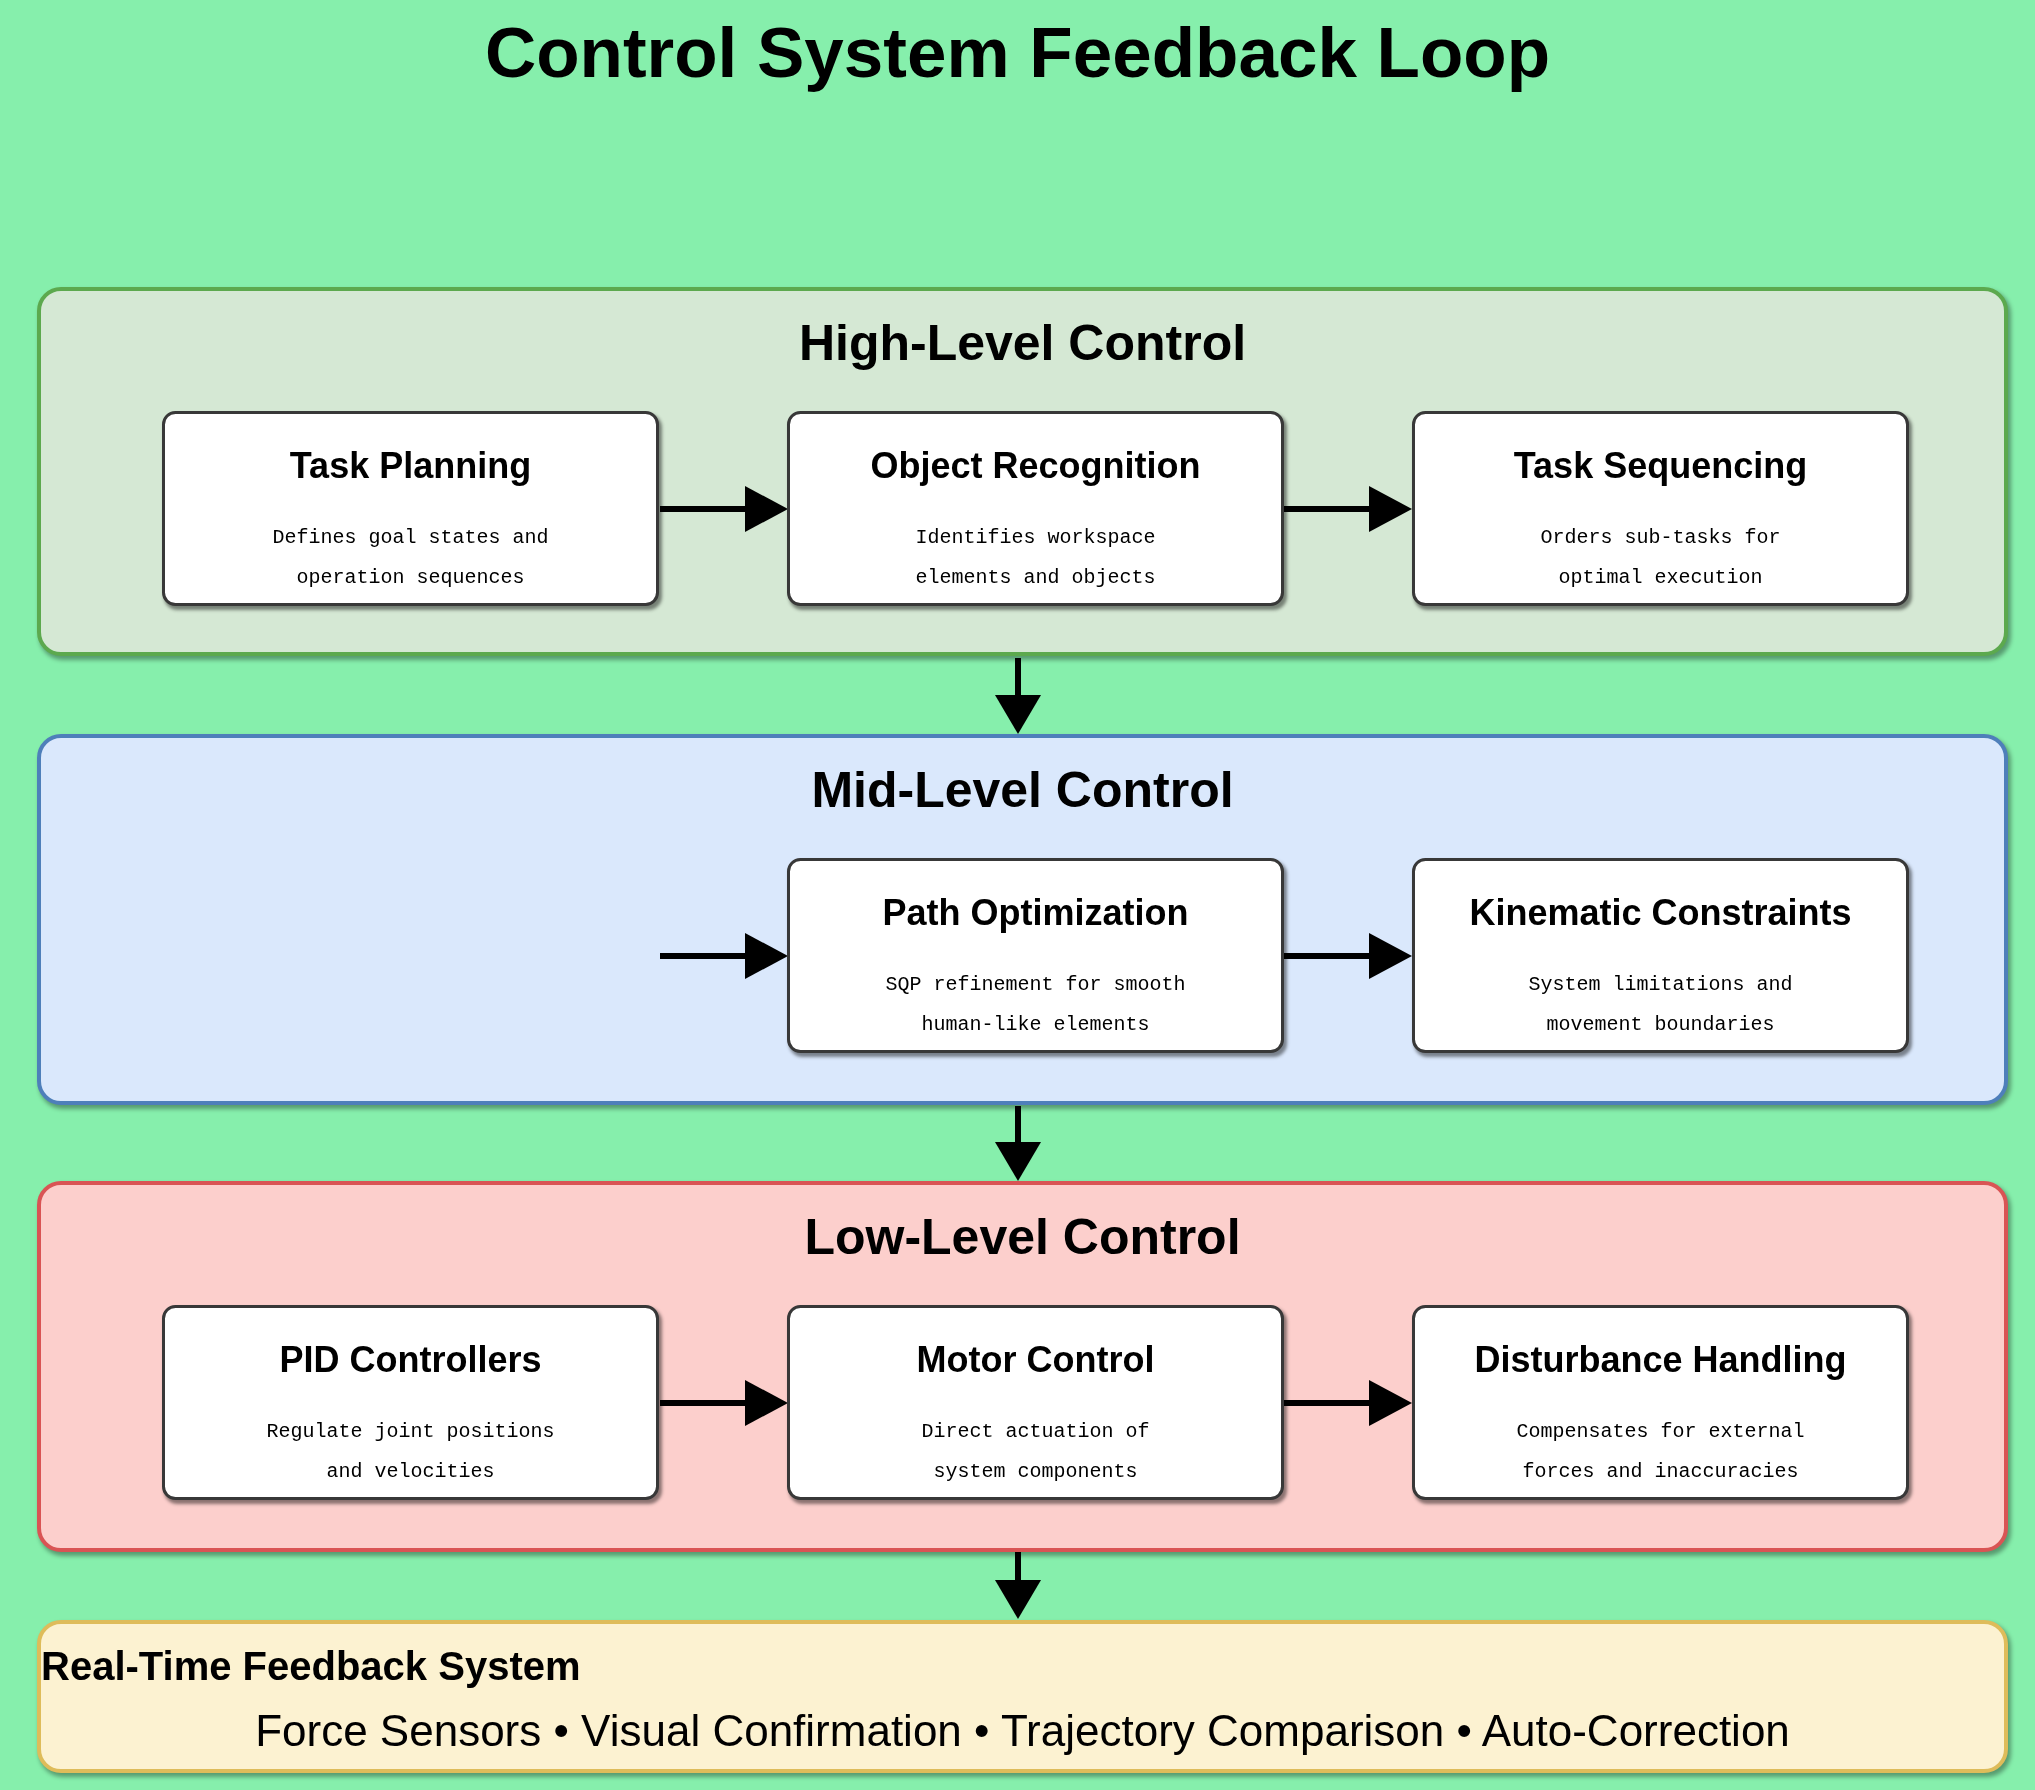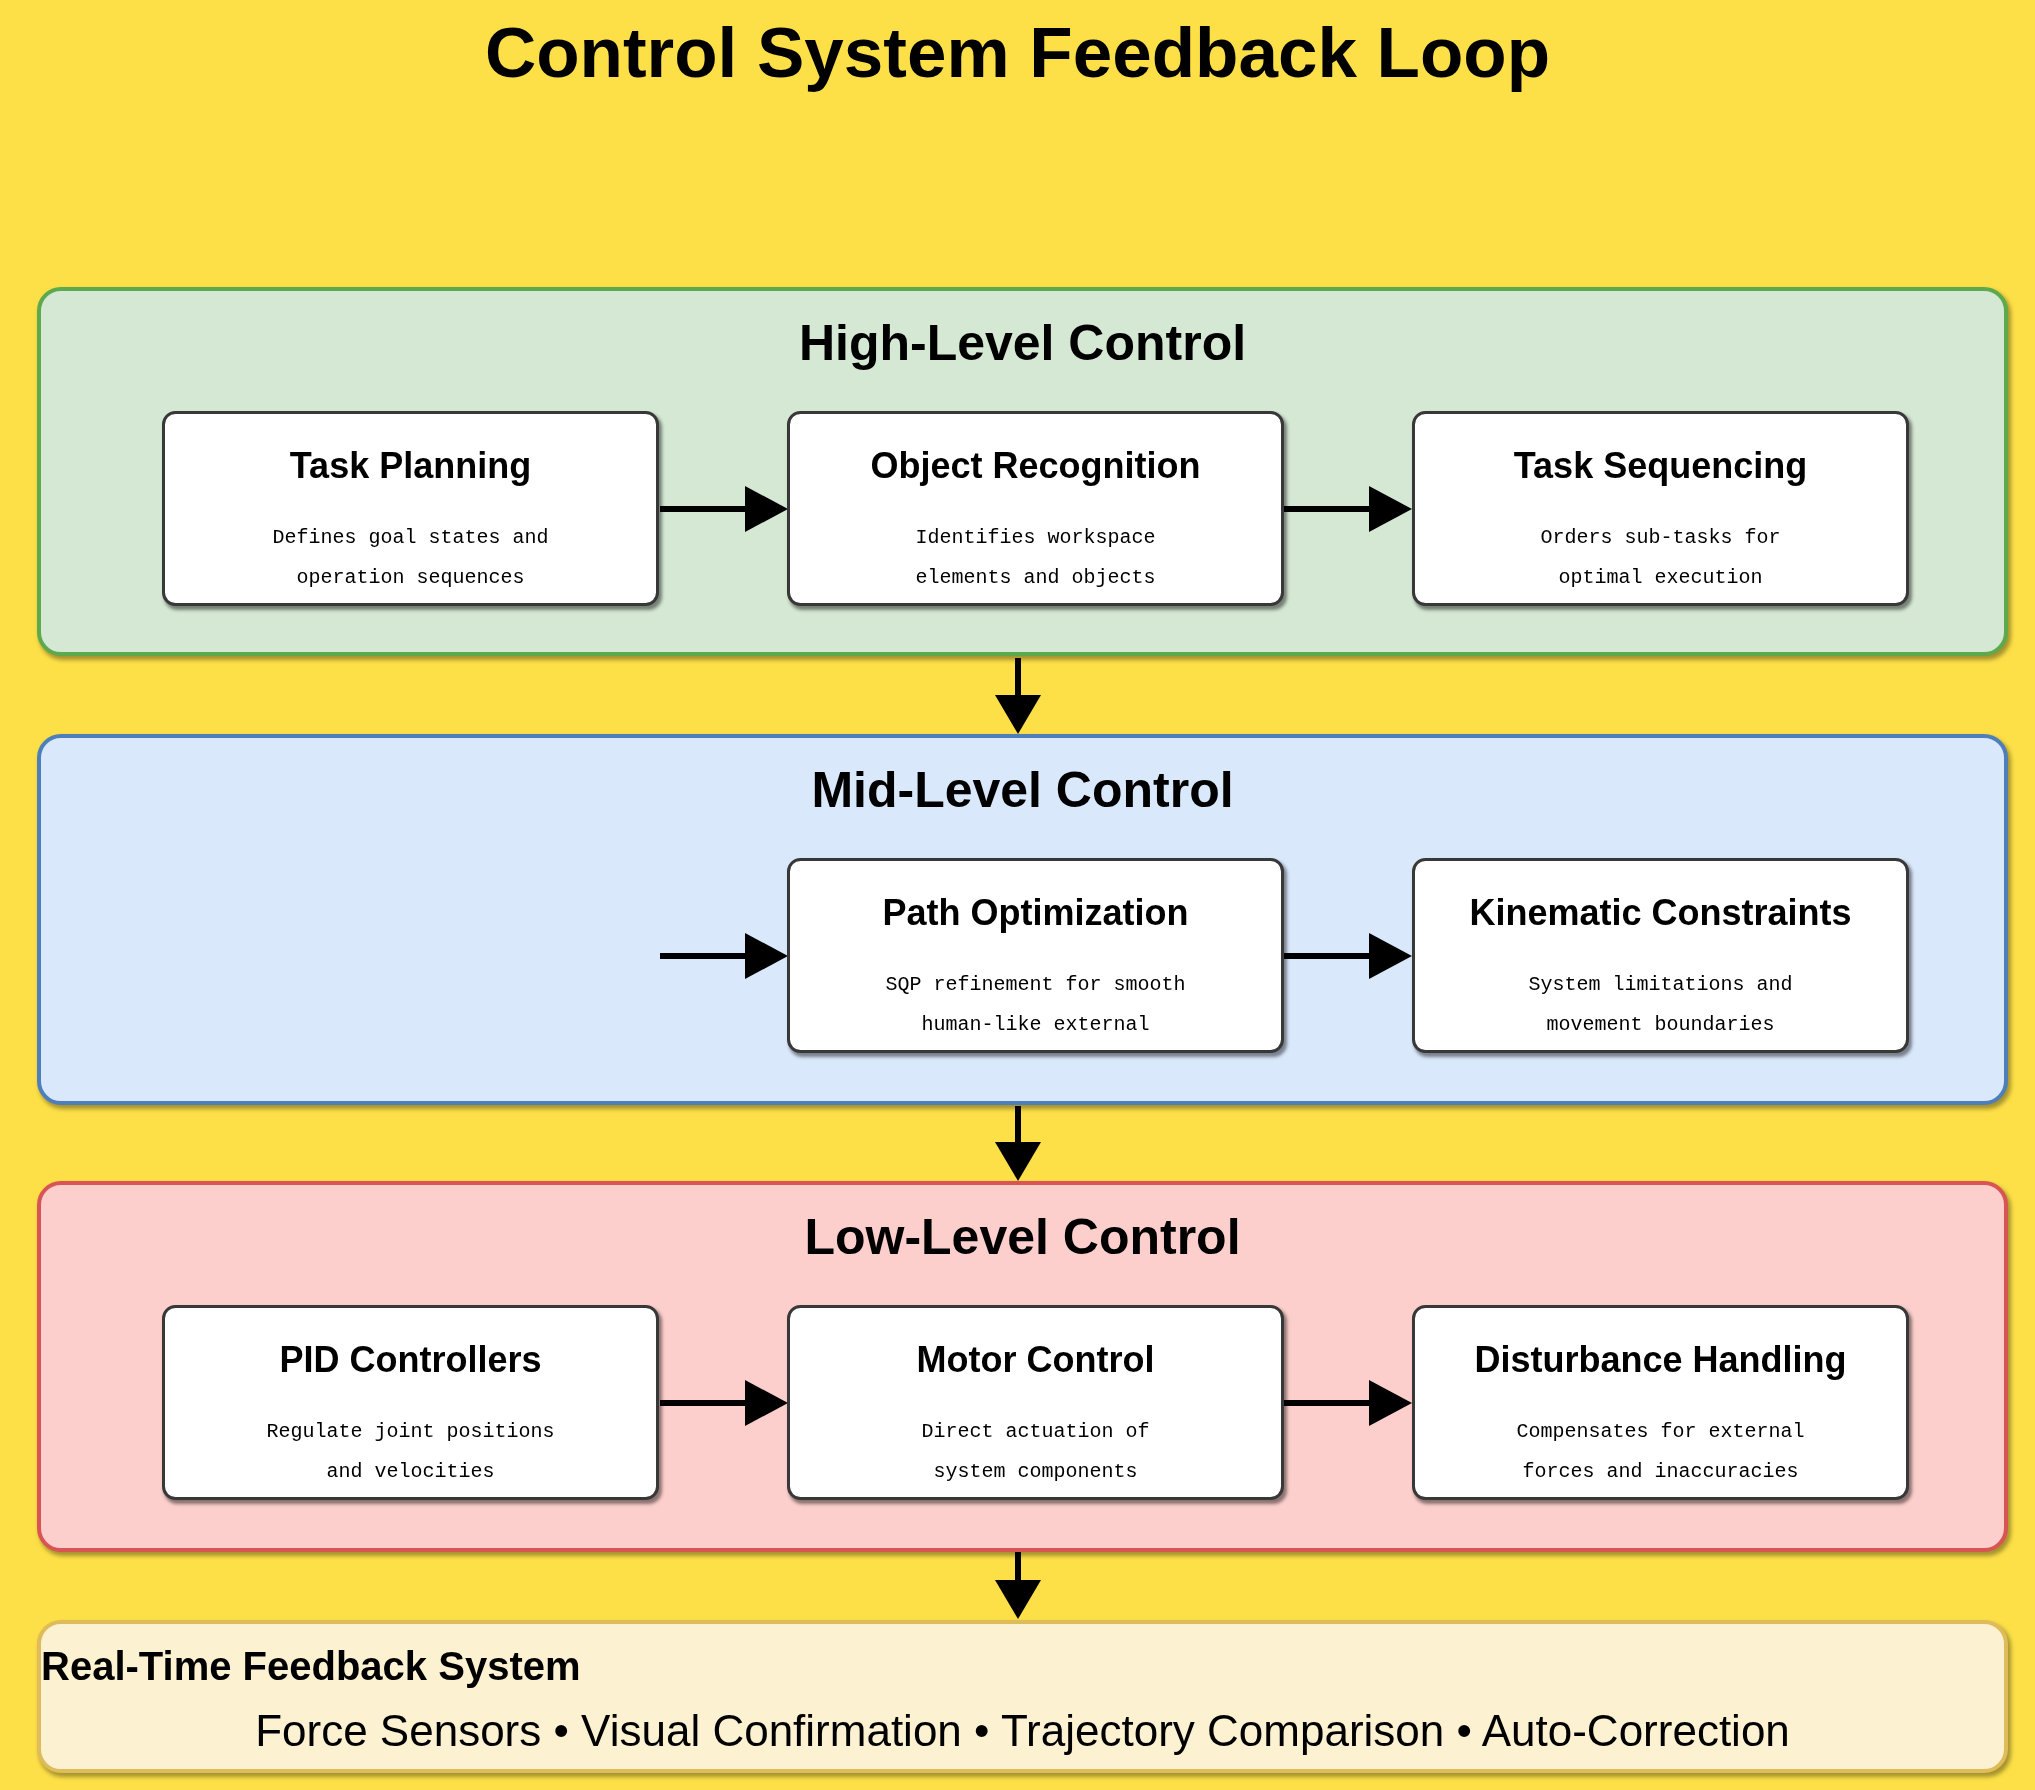--- a/index.html
+++ b/index.html
@@ -1,20 +1,20 @@
 <!DOCTYPE html>
 <html style="font-size:10.7px"><head>
 <meta charset="utf-8">
 <style>
   html, body { margin: 0; padding: 0; background: #ffffff; }
   .canvas {
     position: relative;
     width: 2035px;
     height: 1791px;
-    background: #fde047;
+    background: #86efac;
     font-family: "Liberation Sans", sans-serif;
     color: #000000;
     overflow: hidden;
   }
 
   
   .main-title {
     position: absolute;
     top: 12px; left: 0; width: 100%;
     text-align: center;
@@ -195,21 +195,21 @@
 
     <div class="harrow ar1">
         <div class="shaft"></div>
         <div class="head"></div>
       </div>
 
     <div class="wbox bx2">
       <div class="wbox-title">Path Optimization</div>
       <div class="wbox-desc">
         <div>SQP refinement for smooth</div>
-        <div>human-like external</div>
+        <div>human-like elements</div>
       </div>
     </div>
 
     <div class="harrow ar2">
         <div class="shaft"></div>
         <div class="head"></div>
       </div>
 
     <div class="wbox bx3">
       <div class="wbox-title">Kinematic Constraints</div>

